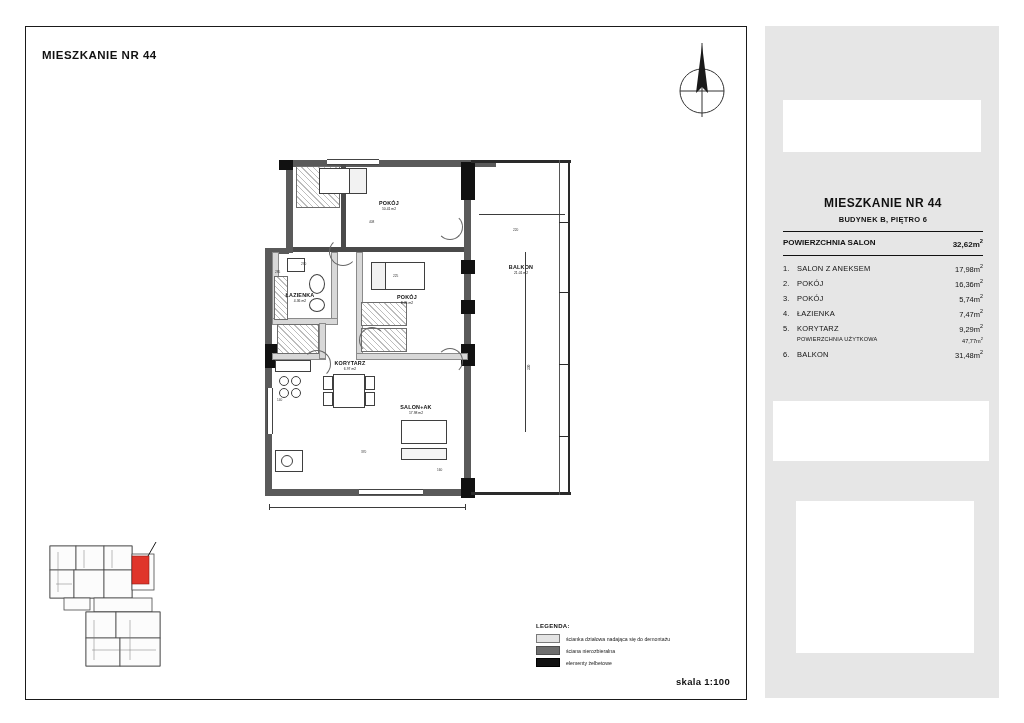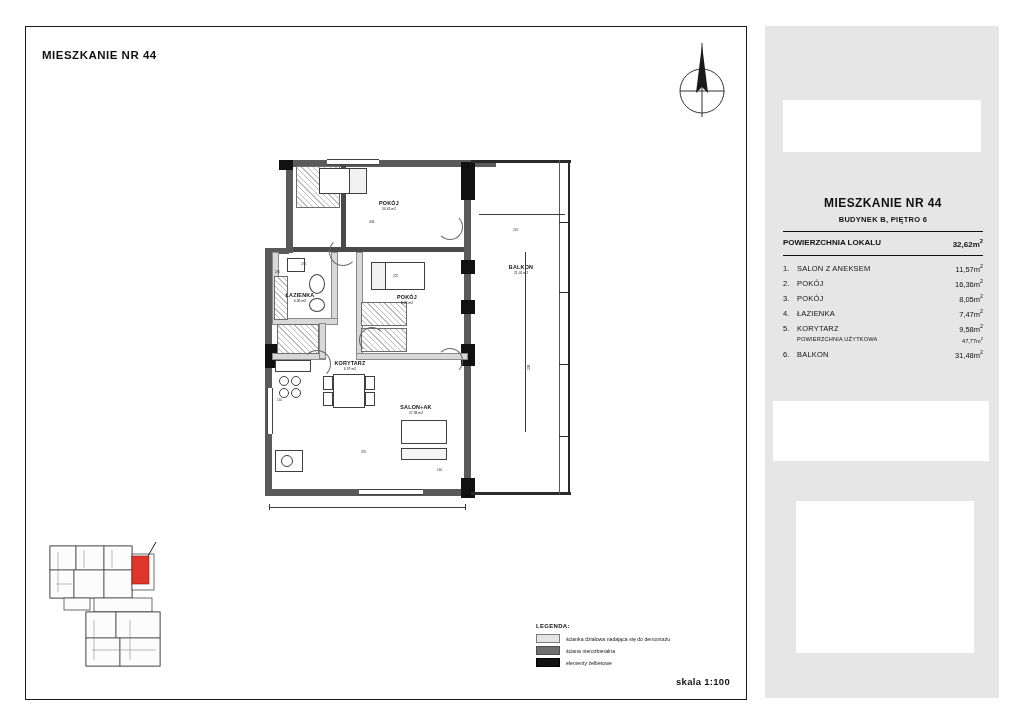--- a/index.html
+++ b/index.html
@@ -300,50 +300,50 @@
     <div class="white-box wb1"></div>
     <div class="white-box wb2"></div>
     <div class="white-box wb3"></div>
 
     <div class="card">
       <div class="card-h1">MIESZKANIE NR 44</div>
       <div class="card-h2">BUDYNEK B, PIĘTRO 6</div>
       <div class="hr"></div>
 
       <div class="area-head">
-        <span>POWIERZCHNIA LOKALU</span>
+        <span>POWIERZCHNIA SALON</span>
         <span><span>32,62m</span><sup>2</sup></span>
       </div>
       <div class="hr2"></div>
 
       <ul class="rlist">
         <li class="rrow">
           <span class="rnum">1.</span>
           <span class="rname">SALON Z ANEKSEM</span>
-          <span class="rval"><span>11,57m</span><sup>2</sup></span>
+          <span class="rval"><span>17,98m</span><sup>2</sup></span>
         </li>
         <li class="rrow">
           <span class="rnum">2.</span>
           <span class="rname">POKÓJ</span>
           <span class="rval"><span>16,36m</span><sup>2</sup></span>
         </li>
         <li class="rrow">
           <span class="rnum">3.</span>
           <span class="rname">POKÓJ</span>
-          <span class="rval"><span>8,05m</span><sup>2</sup></span>
+          <span class="rval"><span>5,74m</span><sup>2</sup></span>
         </li>
         <li class="rrow">
           <span class="rnum">4.</span>
           <span class="rname">ŁAZIENKA</span>
           <span class="rval"><span>7,47m</span><sup>2</sup></span>
         </li>
         <li class="rrow">
           <span class="rnum">5.</span>
           <span class="rname">KORYTARZ</span>
-          <span class="rval"><span>9,58m</span><sup>2</sup></span>
+          <span class="rval"><span>9,29m</span><sup>2</sup></span>
         </li>
         <li class="sub">
           <span class="sname">POWIERZCHNIA UŻYTKOWA</span>
           <span class="sval"><span>47,77m</span><sup>2</sup></span>
         </li>
         <li class="rrow">
           <span class="rnum">6.</span>
           <span class="rname">BALKON</span>
           <span class="rval"><span>31,48m</span><sup>2</sup></span>
         </li>

